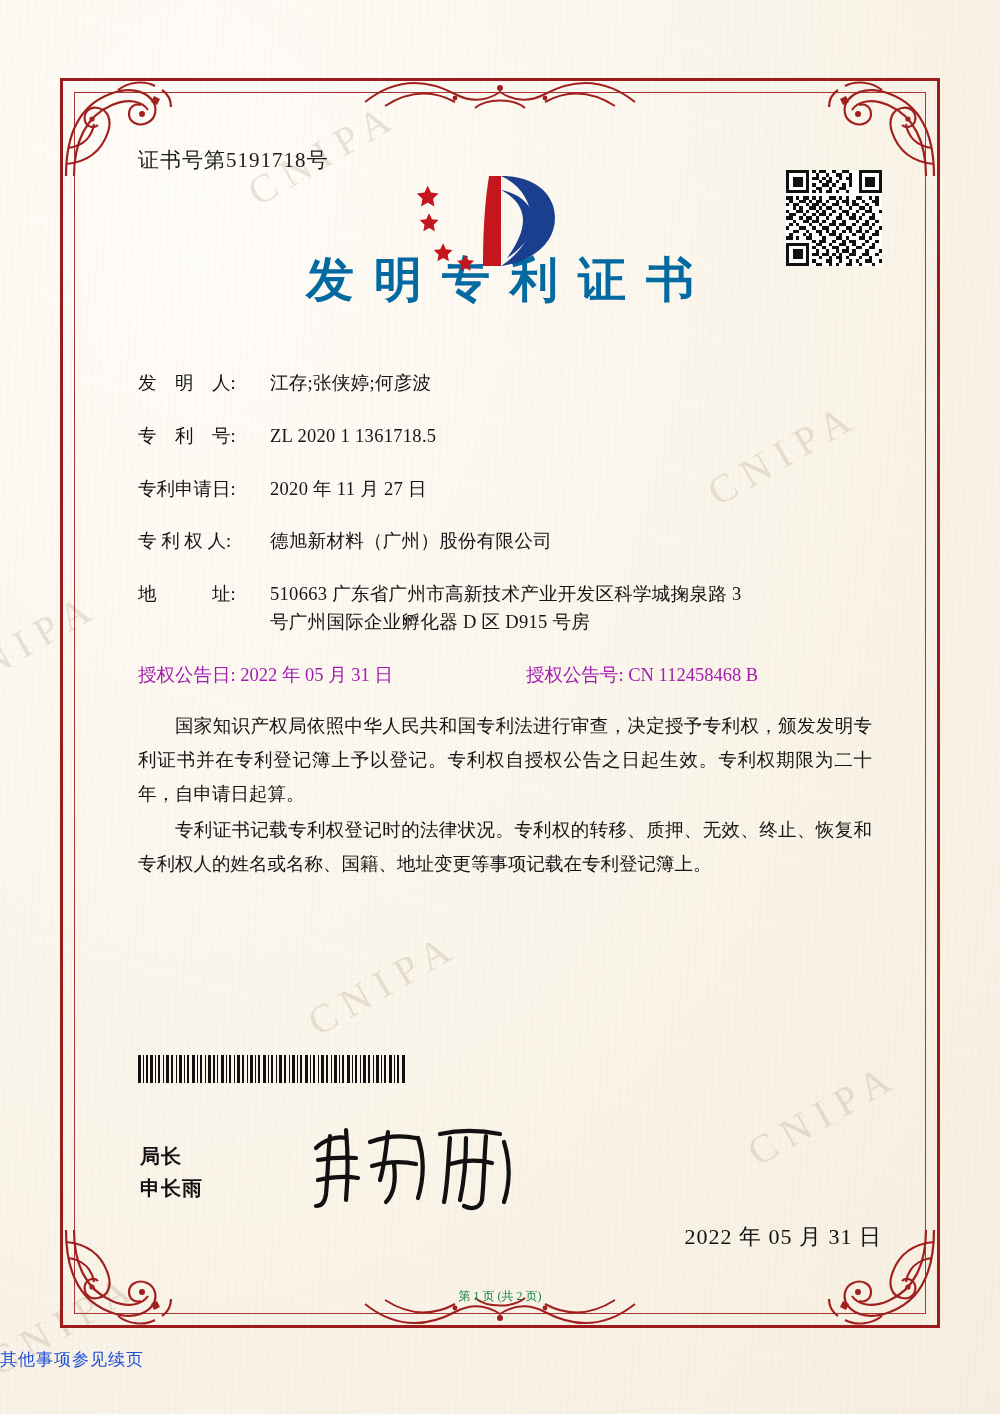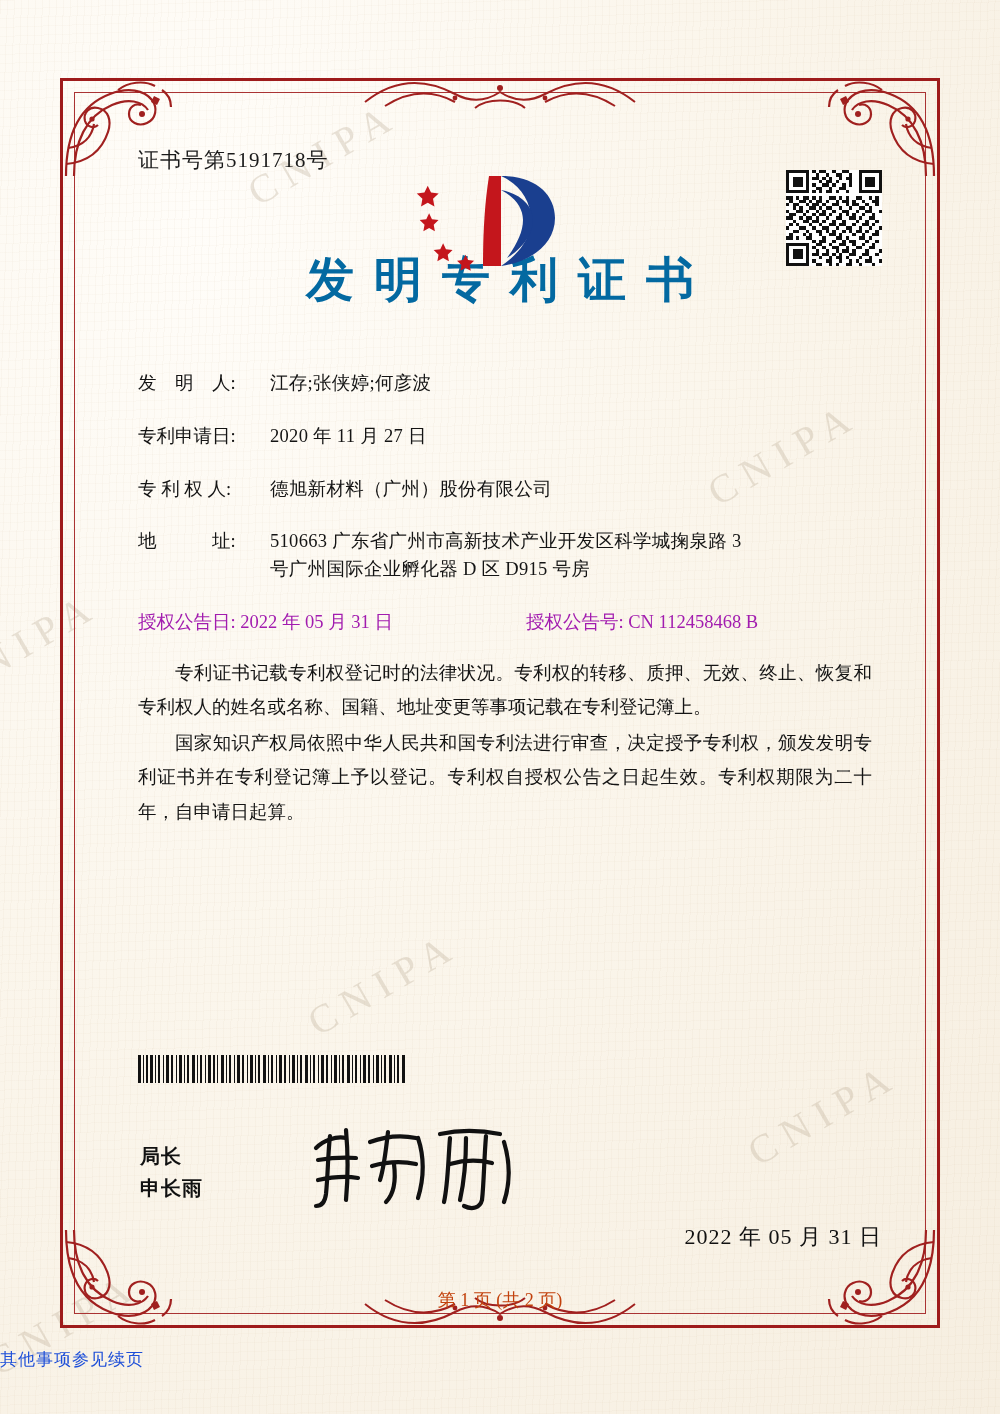--- a/index.html
+++ b/index.html
@@ -231,22 +231,22 @@
     color: #111;
     letter-spacing: 1px;
   }
 
   .page-no {
     position: absolute;
     left: 0;
     right: 0;
     top: 1288px;
     text-align: center;
-    font-size: 18px;
-    color: #c2410c;
+    font-size: 12px;
+    color: #15803d;
   }
   .footer-note {
     position: absolute;
     left: 0;
     right: 0;
     top: 1348px;
     text-align: left;
     font-size: 17px;
     color: #1d4ed8;
     letter-spacing: 1px;
@@ -598,20 +598,24 @@
   </svg>
 
   <div class="title">发明专利证书</div>
 
   <div class="fields">
     <div class="field-row">
       <div class="f-label">发　明　人:</div>
       <div class="f-value">江存;张侠婷;何彦波</div>
     </div>
     <div class="field-row">
+      <div class="f-label">专　利　号:</div>
+      <div class="f-value">ZL 2020 1 1361718.5</div>
+    </div>
+    <div class="field-row">
       <div class="f-label">专利申请日:</div>
       <div class="f-value">2020 年 11 月 27 日</div>
     </div>
     <div class="field-row">
       <div class="f-label">专 利 权 人:</div>
       <div class="f-value">德旭新材料（广州）股份有限公司</div>
     </div>
     <div class="field-row">
       <div class="f-label">地　　　址:</div>
       <div class="f-value">
@@ -626,22 +630,22 @@
         <span>2022 年 05 月 31 日</span>
       </div>
       <div class="right">
         <span>授权公告号:</span>
         <span>CN 112458468 B</span>
       </div>
     </div>
   </div>
 
   <div class="paragraphs">
+    <p class="para">国家知识产权局依照中华人民共和国专利法进行审查，决定授予专利权，颁发发明专利证书并在专利登记簿上予以登记。专利权自授权公告之日起生效。专利权期限为二十年，自申请日起算。</p>
     <p class="para">专利证书记载专利权登记时的法律状况。专利权的转移、质押、无效、终止、恢复和专利权人的姓名或名称、国籍、地址变更等事项记载在专利登记簿上。</p>
-    <p class="para">国家知识产权局依照中华人民共和国专利法进行审查，决定授予专利权，颁发发明专利证书并在专利登记簿上予以登记。专利权自授权公告之日起生效。专利权期限为二十年，自申请日起算。</p>
   </div>
 </div>
 
 <svg class="barcode" viewBox="0 0 268 28" shape-rendering="crispEdges">
   <g fill="#111">
     <rect x="0" y="0" width="3" height="28"></rect>
       <rect x="5" y="0" width="1" height="28"></rect>
     <rect x="8" y="0" width="2" height="28"></rect>
       <rect x="12" y="0" width="3" height="28"></rect>
     <rect x="17" y="0" width="1" height="28"></rect>

